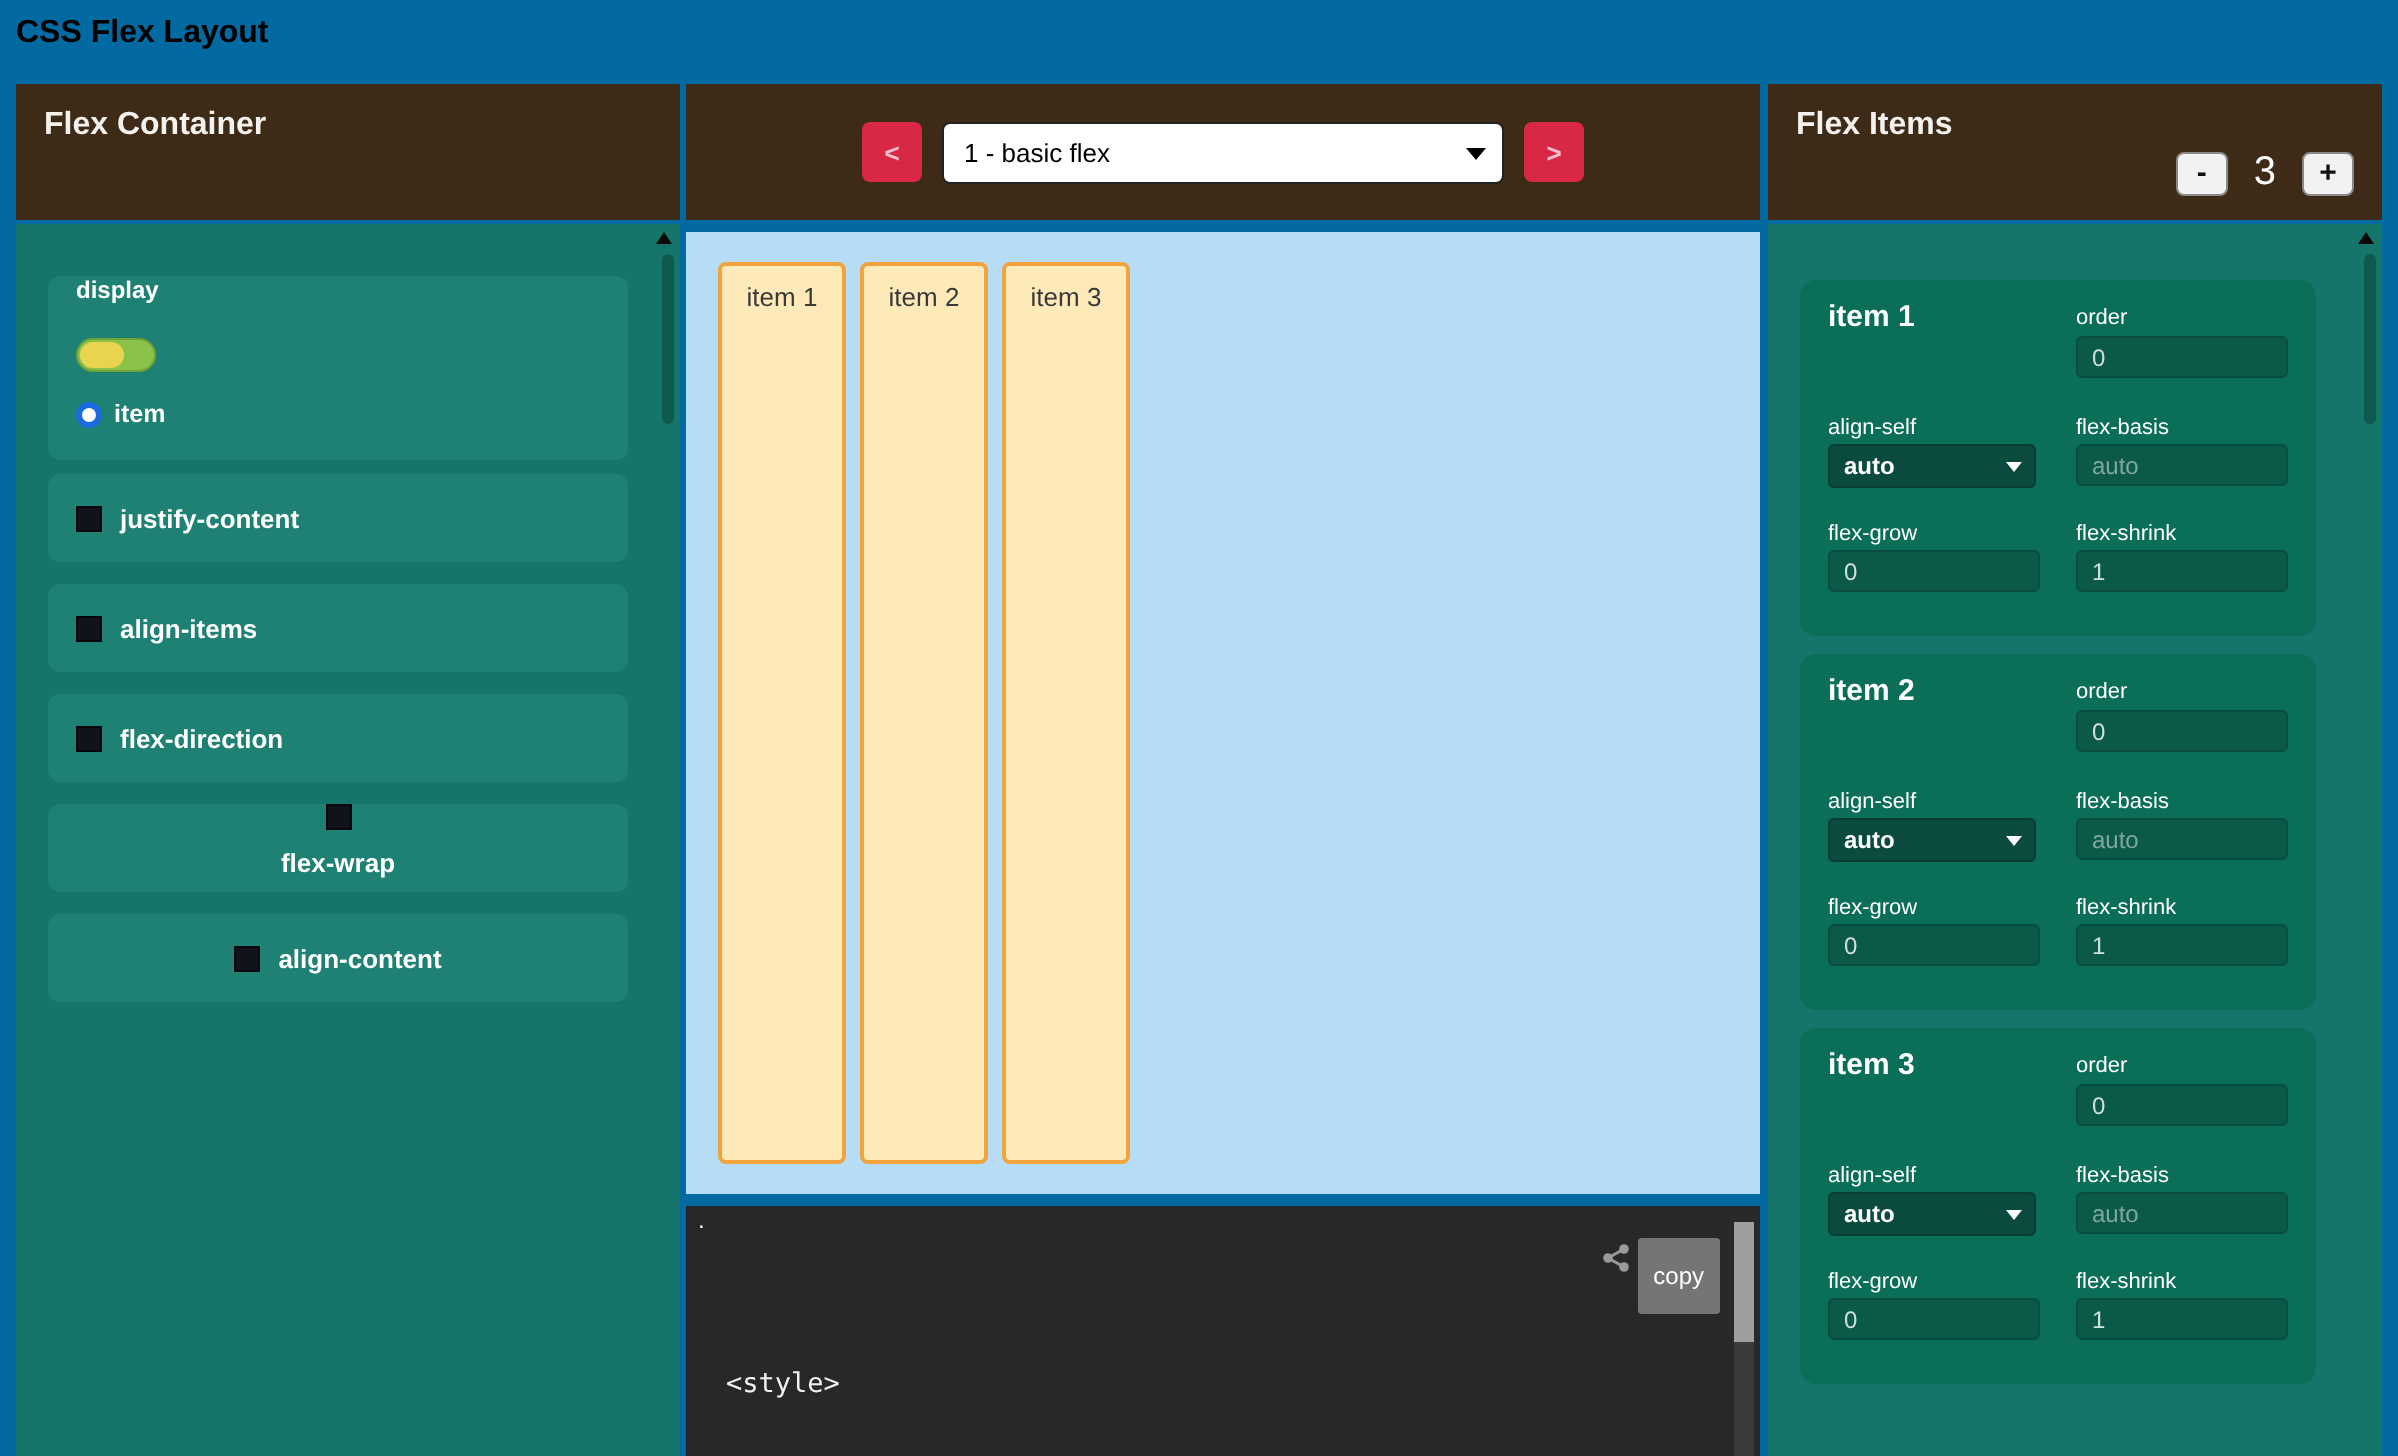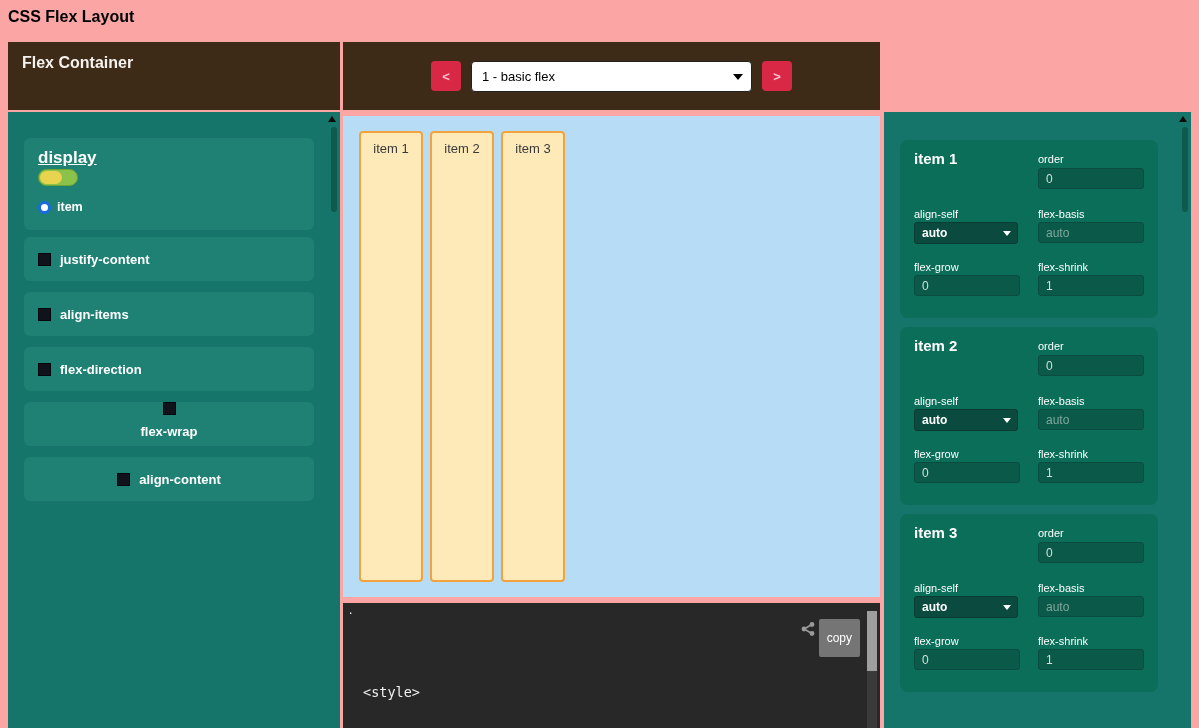--- a/index.html
+++ b/index.html
@@ -1,32 +1,32 @@
 <!DOCTYPE html>
 <html><head>
 <meta charset="utf-8">
 <style>
   * { box-sizing: border-box; }
   body { margin:0; font-family:"Liberation Sans", sans-serif; background:#fff; }
-  #screen { position:relative; width:1199px; height:728px; background:#fca5a5; overflow:hidden; }
+  #screen { position:relative; width:1199px; height:728px; background:#0369a1; overflow:hidden; }
 
   .page-title { position:absolute; left:8px; top:8px; font-size:16px; font-weight:bold; color:#000; }
 
   .col-header { position:absolute; background:#3e2b17; color:#f5f2ee; }
   .panel-title { padding:12px 14px; font-size:16px; font-weight:bold; }
 
   .panel-body { position:absolute; background:#15756a; }
 
   .section { position:absolute; background:#1e8173; border-radius:6px; }
 
   .opt-row { position:absolute; left:16px; width:290px; height:44px; background:#1e8173; border-radius:6px;
              display:flex; align-items:center; padding:0 14px; gap:9px; color:#fff; font-weight:bold; font-size:13px; }
   .checkbox { width:13px; height:13px; background:#11131c; border:1px solid #04060c; flex:0 0 auto; }
 
-  .display-label { position:absolute; left:14px; top:10px; color:#fff; font-weight:bold; font-size:17px;text-decoration:underline; }
+  .display-label { position:absolute; left:14px; top:0; color:#fff; font-weight:bold; font-size:12px; }
   .toggle { position:absolute; left:14px; top:31px; width:40px; height:17px; background:#8bc34a; border-radius:9px; border:1px solid #6fa336; }
   .toggle-knob { position:absolute; left:1px; top:1px; width:22px; height:13px; background:#e9d44f; border-radius:7px; }
   .radio-row { position:absolute; left:14px; top:62px; display:flex; align-items:center; gap:6px; }
   .radio { width:13px; height:13px; border-radius:50%; background:#fff; border:3px solid #1a6ae0; }
   .radio-label { color:#fff; font-weight:bold; font-size:12.5px; }
 
   .nav-btn { position:absolute; top:19px; width:30px; height:30px; background:#d92746; color:#ffc2cc;
              border:none; border-radius:4px; font-weight:bold; font-size:13px; font-family:inherit; }
   #preset-select { position:absolute; left:128px; top:19px; width:281px; height:31px; background:#fff;
                    border:1px solid #222; border-radius:4px; font-size:13px; padding:0 24px 0 10px;
@@ -148,20 +148,28 @@
       <div class="code-scroll-thumb"></div>
     </div>
     <div class="code-pre">
       <div class="code-line">&lt;style&gt;</div>
       
       
       
     </div>
   </div>
 
+  <div class="col-header" style="left:884px; top:42px; width:307px; height:68px;">
+    <div class="panel-title">Flex Items</div>
+    <div class="count-controls">
+      <button class="count-btn">-</button>
+      <span class="count-value">3</span>
+      <button class="count-btn">+</button>
+    </div>
+  </div>
   <div class="panel-body" style="left:884px; top:112px; width:307px; height:616px;">
     <div class="panel-scroll-arrow"></div>
     <div class="panel-scroll-thumb"></div>
 
     <div class="item-card" style="top:28px;">
       <div class="card-name">item 1</div>
       <div class="f-label" style="left:138px; top:13px;">order</div>
       <input class="f-input" style="left: 138px; top: 28px; width: 106px;" value="0">
       <div class="f-label" style="left:14px; top:68px;">align-self</div>
       <select class="f-select" style="left:14px; top:82px;">

